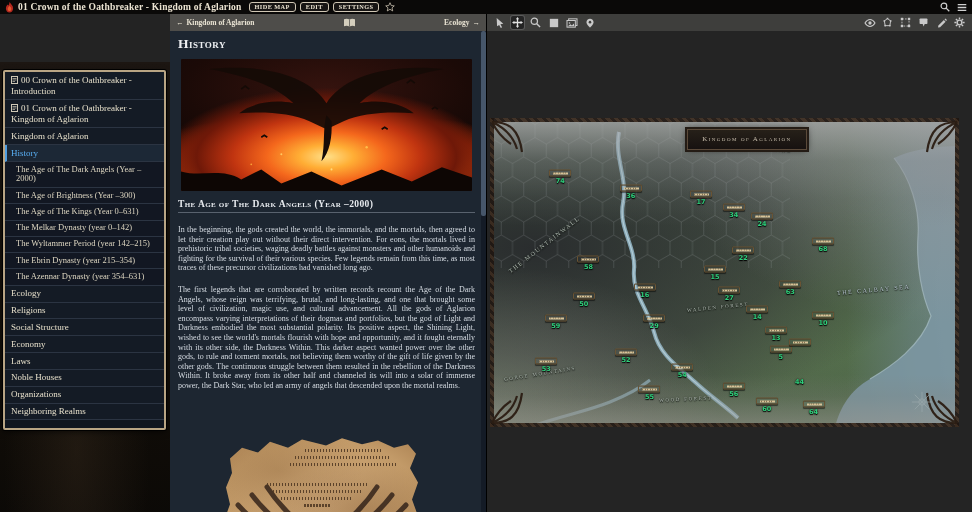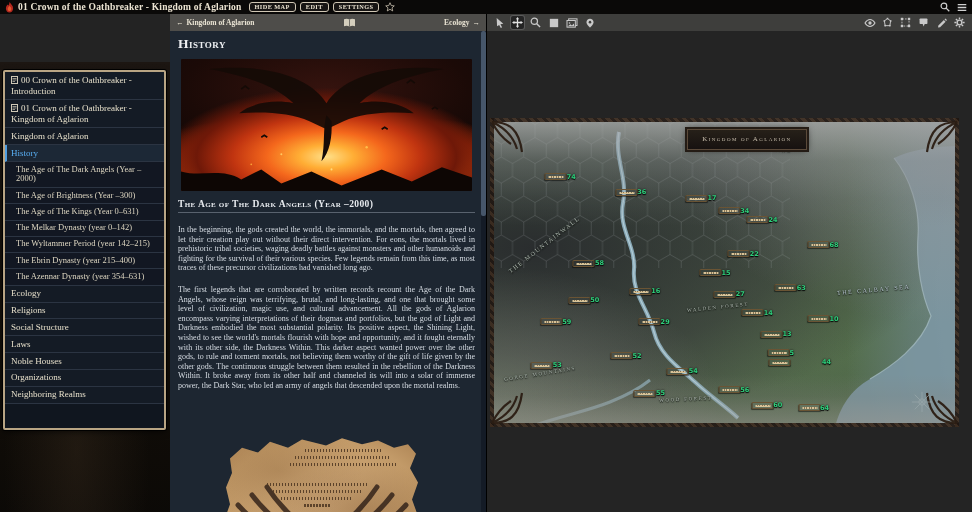--- a/index.html
+++ b/index.html
@@ -100,21 +100,21 @@
   .corner.tr{right:1px;top:1px;}
   .corner.bl{left:1px;bottom:1px;transform:scale(-1,-1);}
   .corner.br{right:1px;bottom:1px;transform:scaleY(-1);}
   .cart{position:absolute;left:42%;top:3.5%;width:118px;height:19px;display:flex;align-items:center;justify-content:center;
         background:linear-gradient(#262019,#171210);border:1px solid #5b4a3a;
         box-shadow:0 0 0 2px #241c15,0 0 7px rgba(0,0,0,.7);
         color:#c7bdac;font-variant:small-caps;font-size:7px;letter-spacing:1.4px;white-space:nowrap;}
   .rlabels,.markers{position:absolute;inset:0;}
   .rlabel{position:absolute;color:#aeb8b0;font-variant:small-caps;letter-spacing:1.6px;white-space:nowrap;
           transform-origin:left center;text-shadow:0 0 2px #161b16,0 1px 1px #121611;}
-  .marker{position:absolute;display:flex;flex-direction:row;align-items:center;transform:translate(-50%,-50%);cursor:pointer;}
+  .marker{position:absolute;display:flex;flex-direction:column;align-items:center;transform:translate(-50%,-50%);cursor:pointer;}
   .banner{width:22px;height:7px;background:#d7c398;border:1px solid #6a5434;box-sizing:border-box;
           border-radius:1px;box-shadow:0 1px 1px rgba(0,0,0,.5);
           background-image:repeating-linear-gradient(90deg,rgba(60,40,20,.5) 0 1px,transparent 1px 2.5px);
           background-clip:content-box;padding:1.5px 2.5px;}
   .mnum{margin-top:0px;font-family:"DejaVu Sans",sans-serif;font-weight:bold;font-size:6.5px;color:#2fd07c;
         text-shadow:0 0 2px #000,0 1px 1px #000;}
   .compass{position:absolute;right:26px;bottom:14px;width:22px;height:22px;opacity:.75;}
 </style>
 </head>
 <body>
@@ -172,30 +172,31 @@
         <div class="si sub"><span class="si-label">The Age of The Dark Angels (Year –2000)</span></div>
 
         <div class="si sub"><span class="si-label">The Age of Brightness (Year –300)</span></div>
 
         <div class="si sub"><span class="si-label">The Age of The Kings (Year 0–631)</span></div>
 
         <div class="si sub"><span class="si-label">The Melkar Dynasty (year 0–142)</span></div>
 
         <div class="si sub"><span class="si-label">The Wyltammer Period (year 142–215)</span></div>
 
-        <div class="si sub"><span class="si-label">The Ebrin Dynasty (year 215–400)</span></div>
+        <div class="si sub"><span class="si-label">The Ebrin Dynasty (year 215–354)</span></div>
 
         <div class="si sub"><span class="si-label">The Azennar Dynasty (year 354–631)</span></div>
 
         <div class="si plain"><span class="si-label">Ecology</span></div>
 
         <div class="si plain"><span class="si-label">Religions</span></div>
 
         <div class="si plain"><span class="si-label">Social Structure</span></div>
 
+        <div class="si plain"><span class="si-label">Economy</span></div>
 
         <div class="si plain"><span class="si-label">Laws</span></div>
 
         <div class="si plain"><span class="si-label">Noble Houses</span></div>
 
         <div class="si plain"><span class="si-label">Organizations</span></div>
 
         <div class="si plain"><span class="si-label">Neighboring Realms</span></div>
       </nav>
   </aside>

